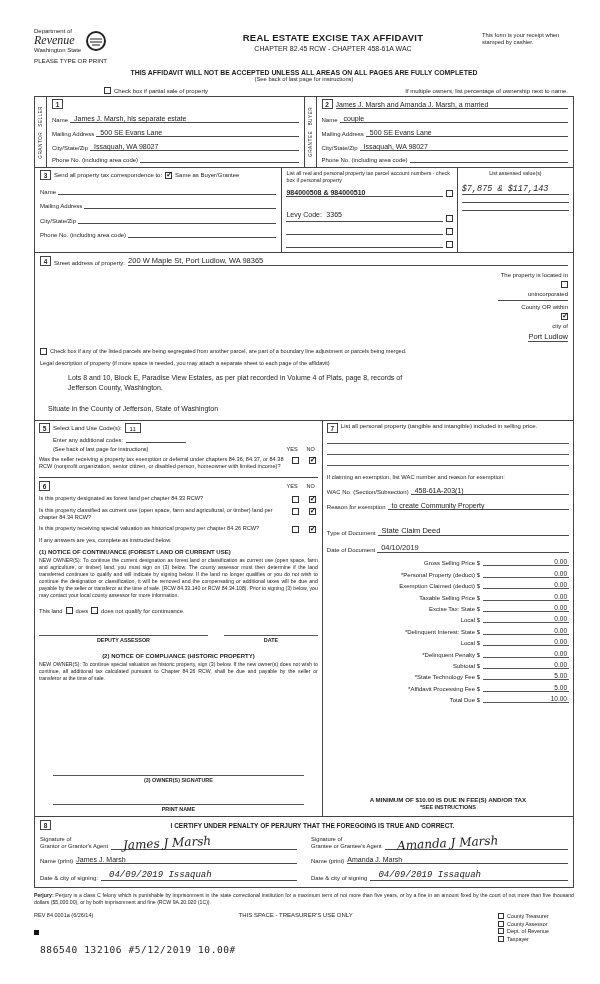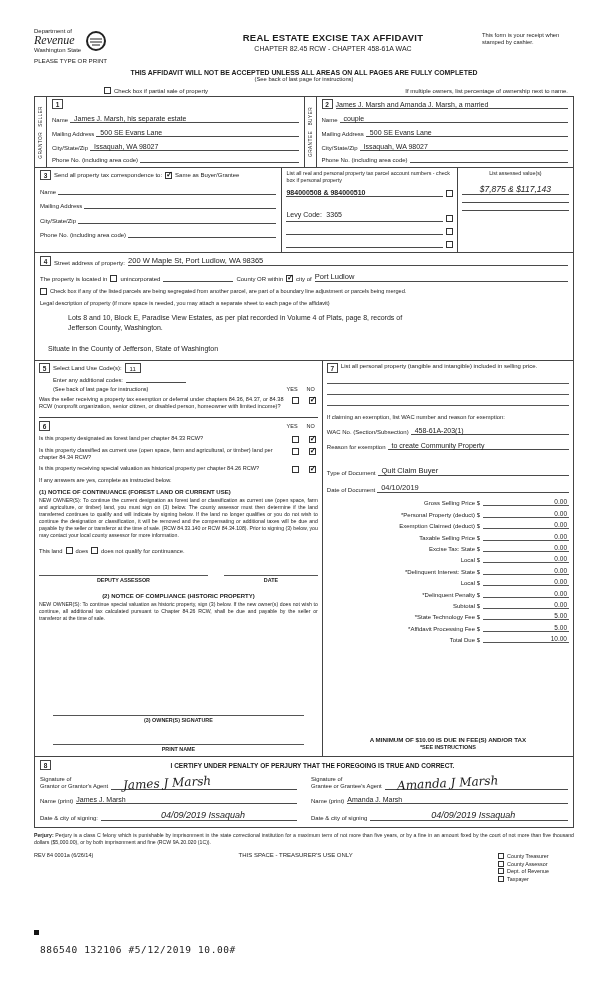--- a/index.html
+++ b/index.html
@@ -9,21 +9,21 @@
   .form{position:absolute;left:34px;top:28px;width:540px;}
 
   
   .cb{display:inline-block;width:7px;height:7px;border:1px solid #333;background:#fff;
       vertical-align:-1px;position:relative;flex:none;}
   .cb.checked::after{content:"✓";position:absolute;left:0;top:-2px;font-size:8px;line-height:8px;font-weight:bold;color:#111;}
   .u{border-bottom:1px solid #4a4a4a;}
   .grow{flex:1;min-width:0;}
   .typed{font-size:7px;}
   .v75{font-size:7.5px;}
-  .hand{font-family:Liberation Sans, sans-serif;font-style:italic;text-align:center;}
+  .hand{font-family:Liberation Mono, monospace;font-style:italic;}
   .l6{font-size:6px;}
   .w70{width:70px;}
   .w60{width:60px;}
   .numbox{display:inline-block;width:11px;height:10px;border:1px solid #444;font-size:6.5px;
           font-weight:bold;text-align:center;line-height:9px;background:#fff;flex:none;}
 
   
   .hdr{display:flex;align-items:flex-start;}
   .logo{width:150px;}
   .logo-top{display:flex;align-items:center;gap:4px;}
@@ -65,21 +65,21 @@
   .prow{display:flex;align-items:flex-end;gap:3px;margin-top:6px;}
   .pv{font-weight:bold;}
   .assessed{flex:1;padding:2px 4px 4px;}
   .ahead{font-size:5.3px;text-align:center;line-height:1.25;}
   .arow{display:flex;align-items:flex-end;margin-top:7px;}
   .av{font-size:8.5px;}
 
   
   .s4{border:1px solid #444;border-top:none;padding:3px 5px 6px;font-size:6px;}
   .s4 .r1,.s4 .r2{display:flex;align-items:flex-end;gap:3px;}
-  .s4 .r2{margin-top:6px;}
+  .s4 .r2{margin-top:6px;flex-direction:column;}
   .s4 .r3{display:flex;align-items:flex-start;gap:3px;margin-top:6px;font-size:5.6px;}
   .legal-label{margin-top:5px;font-size:5.6px;}
   .legal-text{font-size:7px;line-height:1.4;margin:7px 0 0 28px;}
   .situate{font-size:7px;margin:12px 0 2px 8px;}
 
   
   .cols{display:flex;border:1px solid #444;border-top:none;min-height:396px;}
   .cleft{width:53.5%;border-right:1px solid #444;padding:2px 4px 4px;display:flex;flex-direction:column;}
   .cright{flex:1;padding:2px 4px 4px;display:flex;flex-direction:column;}
   .s5r1{display:flex;align-items:center;gap:3px;font-size:6px;}
@@ -430,21 +430,21 @@
         <div class="vrow">
           <span class="l6">WAC No. (Section/Subsection)</span>
           <span class="u grow typed">458-61A-203(1)</span>
         </div>
         <div class="vrow">
           <span class="l6">Reason for exemption</span>
           <span class="u grow typed">to create Community Property</span>
         </div>
         <div class="vrow docrow">
           <span class="l6">Type of Document</span>
-          <span class="u grow v75">Quit Claim Buyer</span>
+          <span class="u grow v75">State Claim Deed</span>
         </div>
         <div class="vrow">
           <span class="l6">Date of Document</span>
           <span class="u grow v75">04/10/2019</span>
         </div>
         <div class="fees">
           <div class="fee">
               <span class="flab">Gross Selling Price $</span>
               <span class="fline">0.00</span>
             </div>

